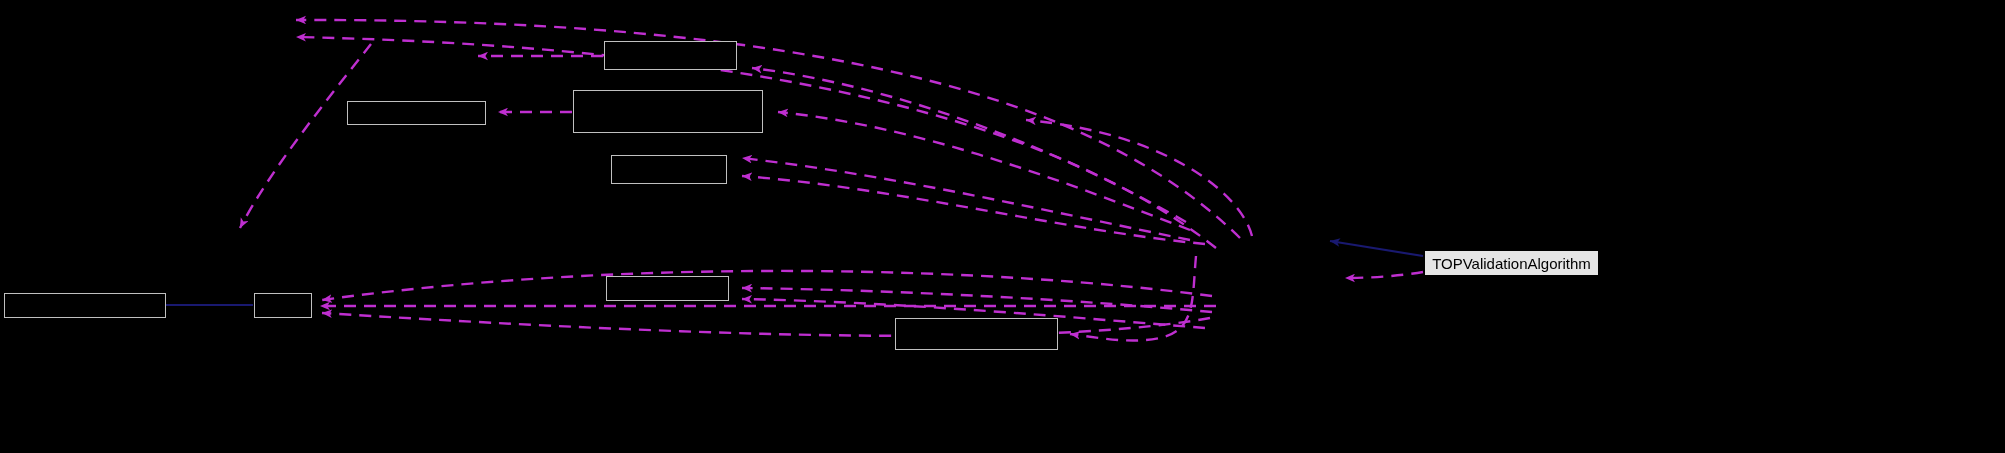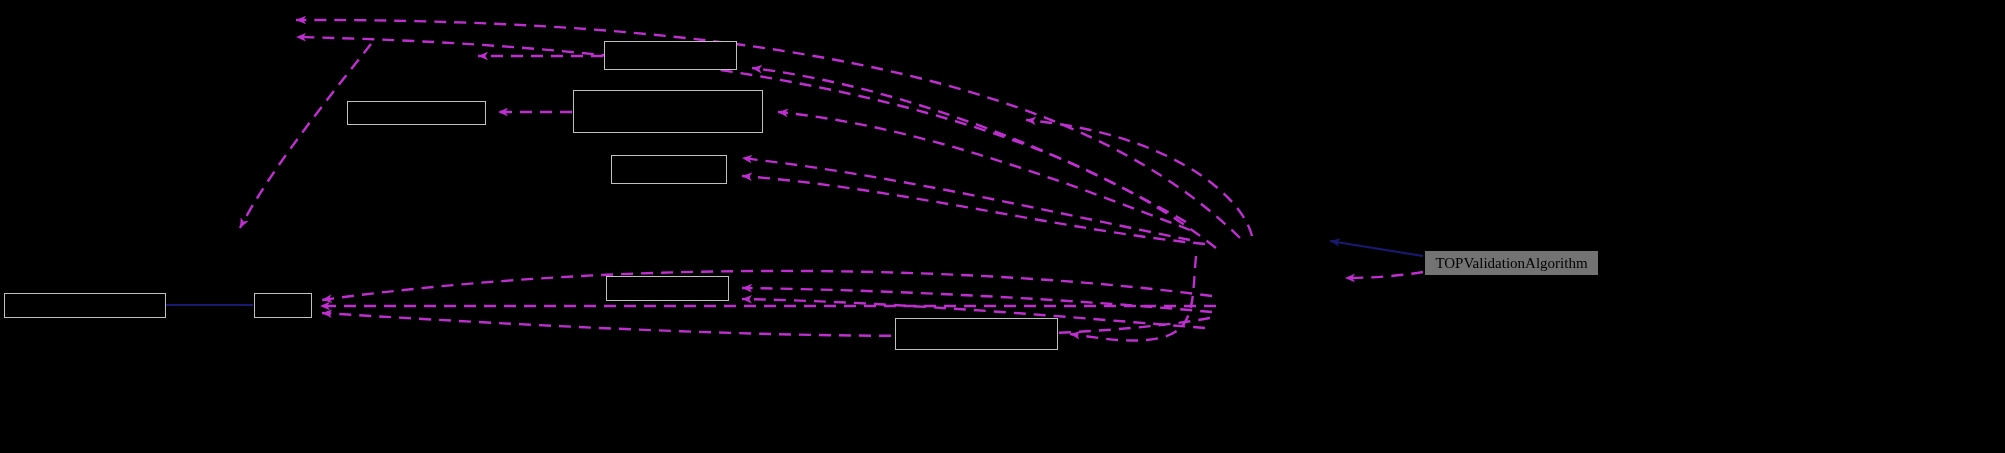--- a/index.html
+++ b/index.html
@@ -109,18 +109,18 @@
       </div>
       <div class="node" style="left: 611px; top: 155px; width: 116px; height: 29px; background: rgb(0, 0, 0); border-color: rgb(192, 192, 192);">
         <span class="lbl"></span>
       </div>
       <div class="node" style="left: 606px; top: 276px; width: 123px; height: 25px; background: rgb(0, 0, 0); border-color: rgb(192, 192, 192);">
         <span class="lbl"></span>
       </div>
       <div class="node" style="left: 895px; top: 318px; width: 163px; height: 32px; background: rgb(0, 0, 0); border-color: rgb(192, 192, 192);">
         <span class="lbl"></span>
       </div>
-      <div class="node filled" style="left: 1424px; top: 250px; width: 175px; height: 26px; background: #737373; border-color: rgb(0, 0, 0); font-family: Liberation Serif, serif;">
+      <div class="node filled" style="left: 1424px; top: 250px; width: 175px; height: 26px; background: #e5e5e5; border-color: rgb(0, 0, 0);">
         <span class="lbl">TOPValidationAlgorithm</span>
       </div>
     </div>
 
 </div>
 
 </body></html>

